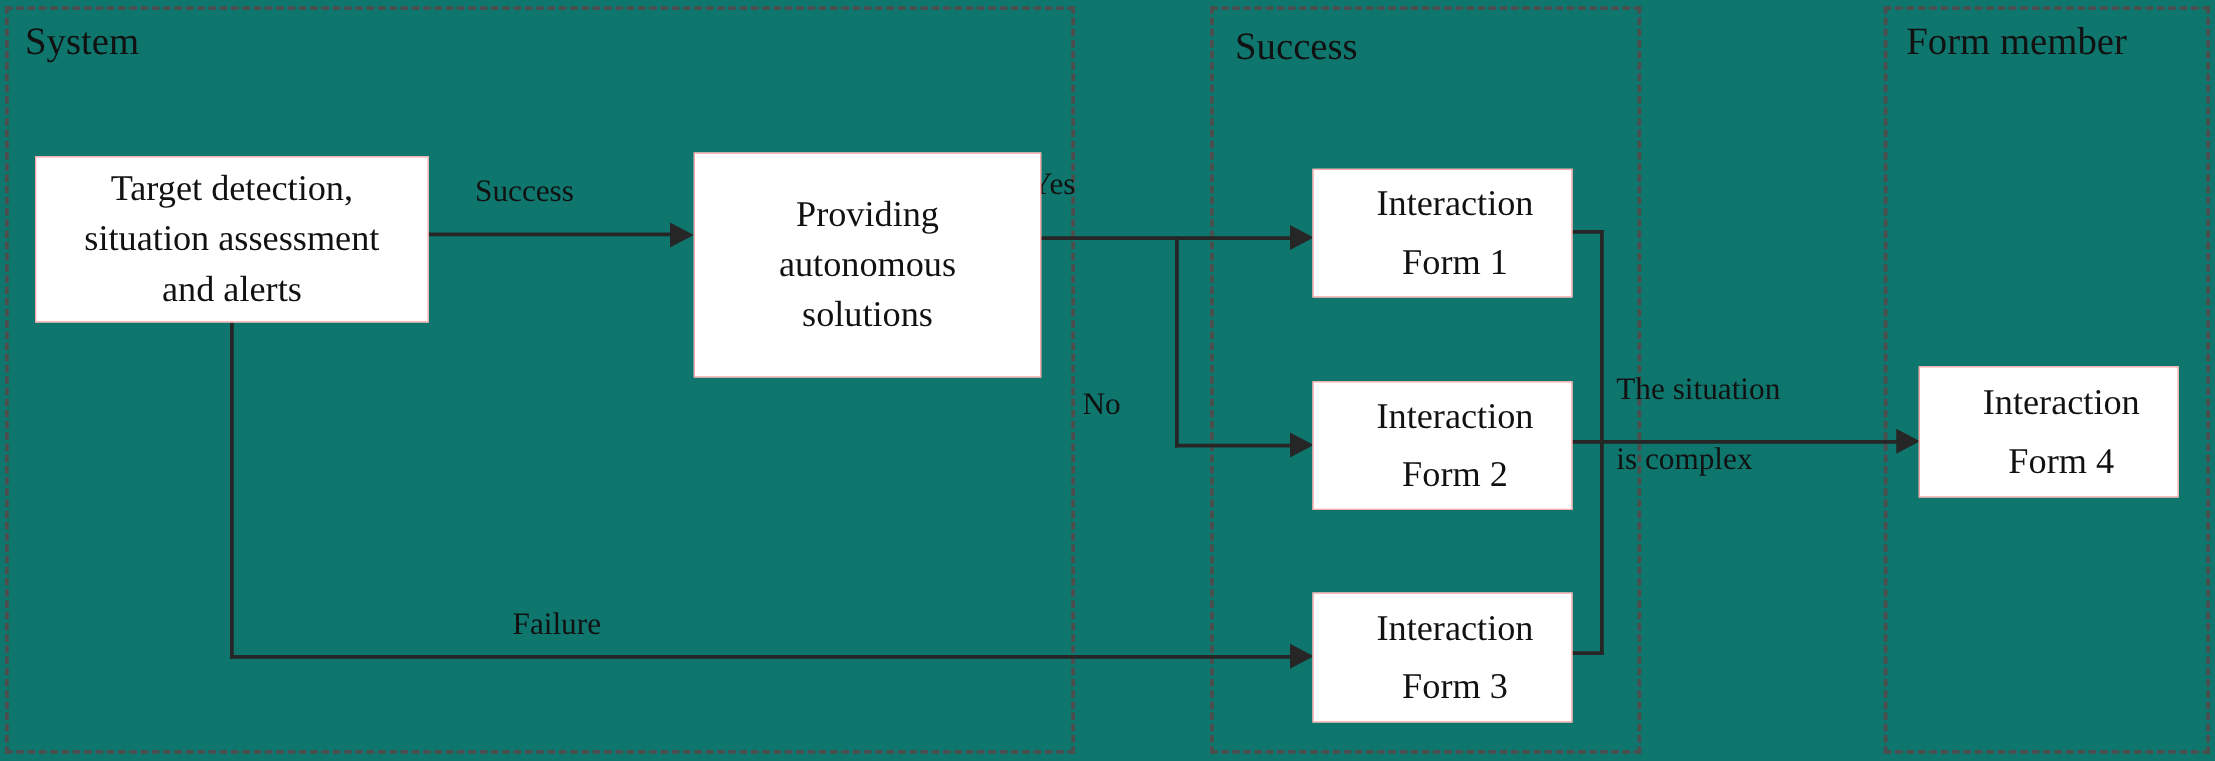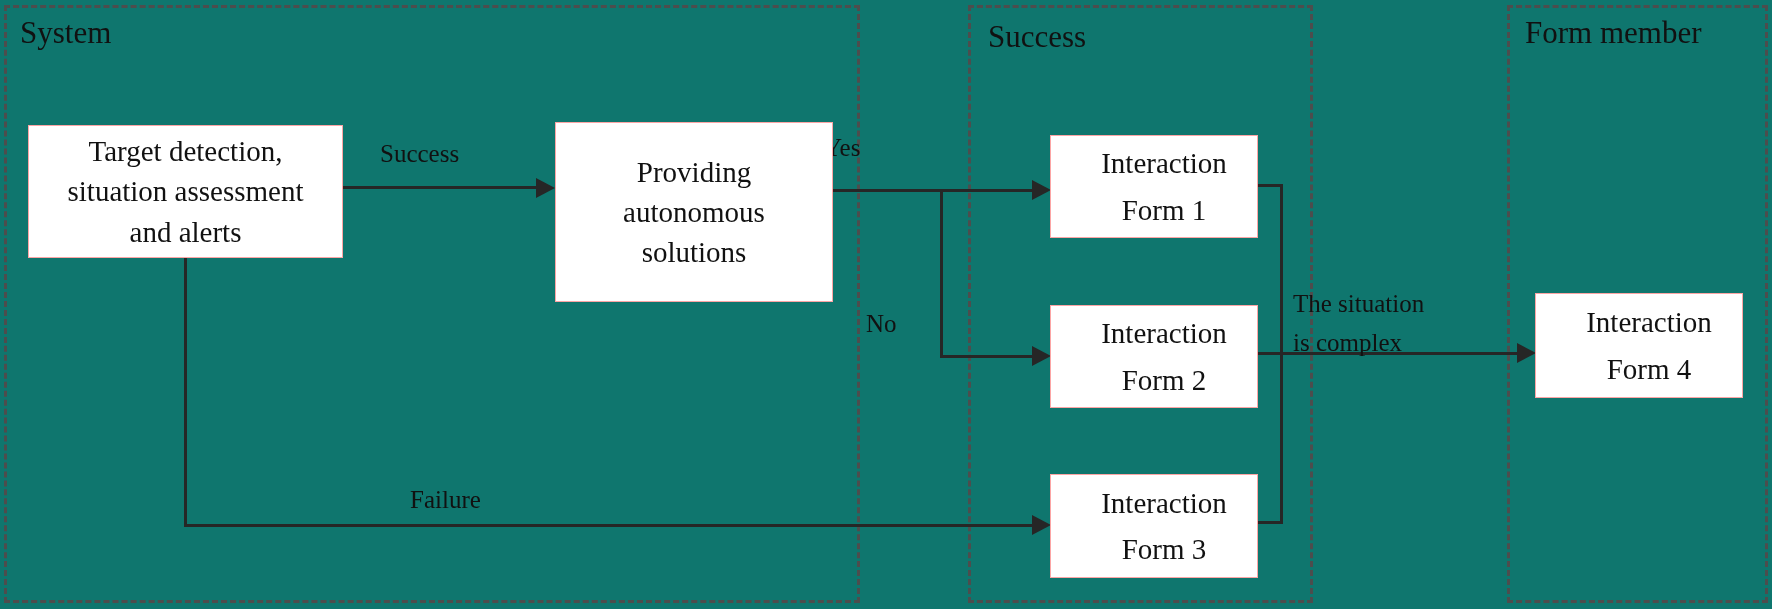--- a/index.html
+++ b/index.html
@@ -84,21 +84,21 @@
   <div class="vline" style="left:1280px;top:184px;height:340px;"></div>
   <div class="hline" style="left:1256px;top:521px;width:27px;"></div>
 
   <div class="hline" style="left:1257px;top:352px;width:261px;"></div>
   <div class="arrow-right" style="left:1517px;top:343px;"></div>
 
   <div class="edge-label" style="left:380px;top:140px;width:160px;">Success</div>
   <div class="edge-label" style="left:824px;top:134px;width:80px;">Yes</div>
   <div class="edge-label" style="left:866px;top:310px;width:80px;">No</div>
   <div class="edge-label" style="left:410px;top:486px;width:170px;font-family:Liberation Serif, serif;">Failure</div>
-  <div class="edge-label" style="left:1293px;top:284px;width:210px;line-height:39px;">The situation
+  <div class="edge-label" style="left:1293px;top:284px;width:210px;line-height:56px;">The situation
 is complex</div>
 
   <div class="node lh-tight" style="left:28px;top:125px;width:315px;height:133px;">Target detection,
 situation assessment
 and alerts</div>
   <div class="node lh-tight" style="left:555px;top:122px;width:278px;height:180px;">Providing
 autonomous
 solutions</div>
   <div class="node lh-form" style="left:1050px;top:135px;width:208px;height:103px;">Interaction
 Form 1</div>

